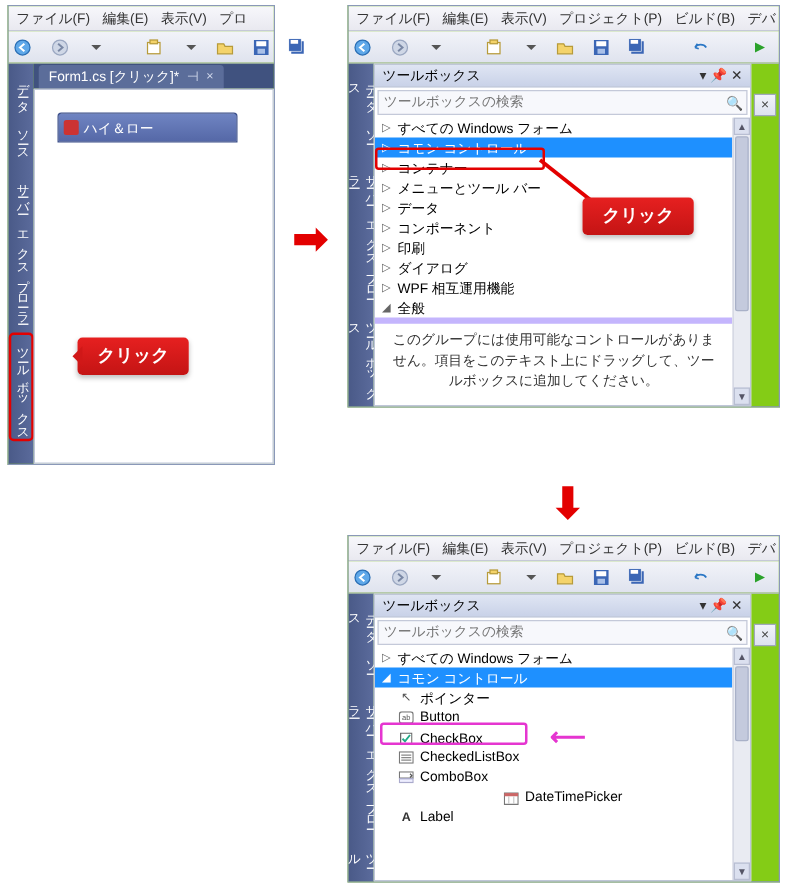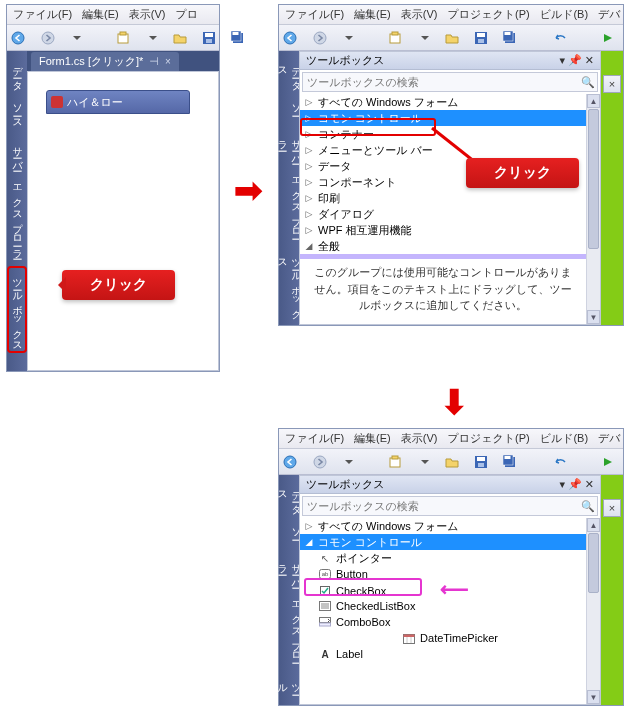--- a/index.html
+++ b/index.html
@@ -31,21 +31,21 @@
   .doctab { background:#5b6d9a; color:#fff; font-size:11px; padding:2px 8px; border-top-left-radius:3px; border-top-right-radius:3px; display:flex; align-items:center; gap:6px; }
   .doctab .pin { color:#cfd7ea; }
   .doctab .x { color:#cfd7ea; font-size:10px; }
 
   
   .designsurf { position:absolute; left:20px; top:66px; right:0; bottom:0; background:#fff; border:1px solid #bfc6d8; }
   .formframe { position:absolute; left:18px; top:18px; width:144px; height:24px; border:1px solid #3b4f8a; border-radius:3px 3px 0 0; background:linear-gradient(#6f84c2,#5568a7); display:flex; align-items:center; padding:0 4px; gap:4px; color:#fff; }
   .wicon { width:12px; height:12px; background:#c33; border-radius:2px; }
 
   
-  .callout { position:absolute; background:linear-gradient(#e62020,#c41414); color:#fff; font-weight:bold; font-size:14px; padding:6px 28px; border-radius:4px; box-shadow:0 2px 4px rgba(0,0,0,0.25); }
+  .callout { position:absolute; background:linear-gradient(#e62020,#c41414); color:#fff; font-weight:bold; font-size:14px; padding:6px 16px; border-radius:4px; box-shadow:0 2px 4px rgba(0,0,0,0.25); }
   .callout.arrow-left::before { content:""; position:absolute; left:-12px; top:50%; transform:translateY(-50%); border:8px solid transparent; border-right-color:#d01818; }
 
   
   .stepArrow { position:absolute; color:#e30000; font-size:34px; font-weight:bold; }
 
   
   .toolboxpane { position:absolute; left:20px; top:46px; right:22px; bottom:0; border:1px solid #bfc6d8; background:#fff; display:flex; flex-direction:column; }
   .toolboxTitle { background:linear-gradient(#dfe5f3,#c9d2e8); padding:2px 6px; display:flex; align-items:center; justify-content:space-between; border-bottom:1px solid #b4bdd3; height:18px; }
   .titleBtns { display:flex; gap:3px; align-items:center; color:#333; }
   .searchrow { display:flex; align-items:center; border:1px solid #c4c9d9; margin:2px; background:#f7f8fc; height:20px;gap:21px; }

